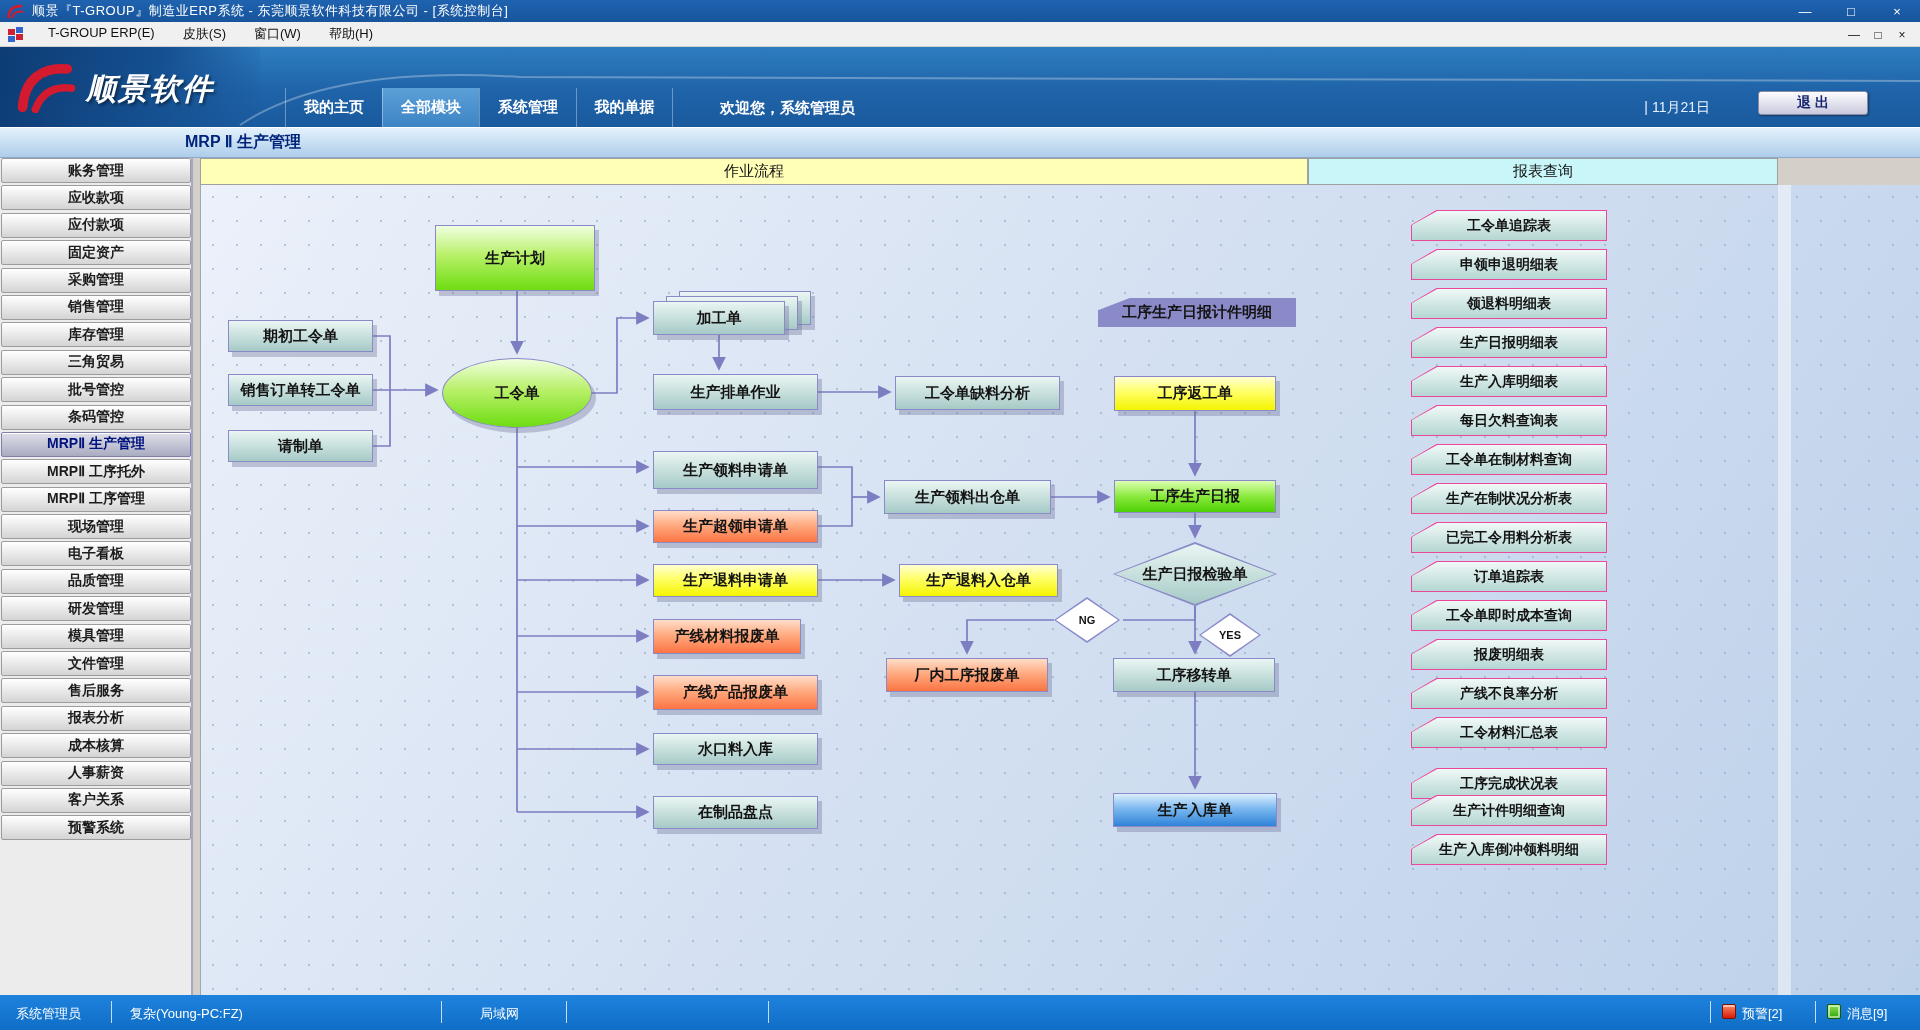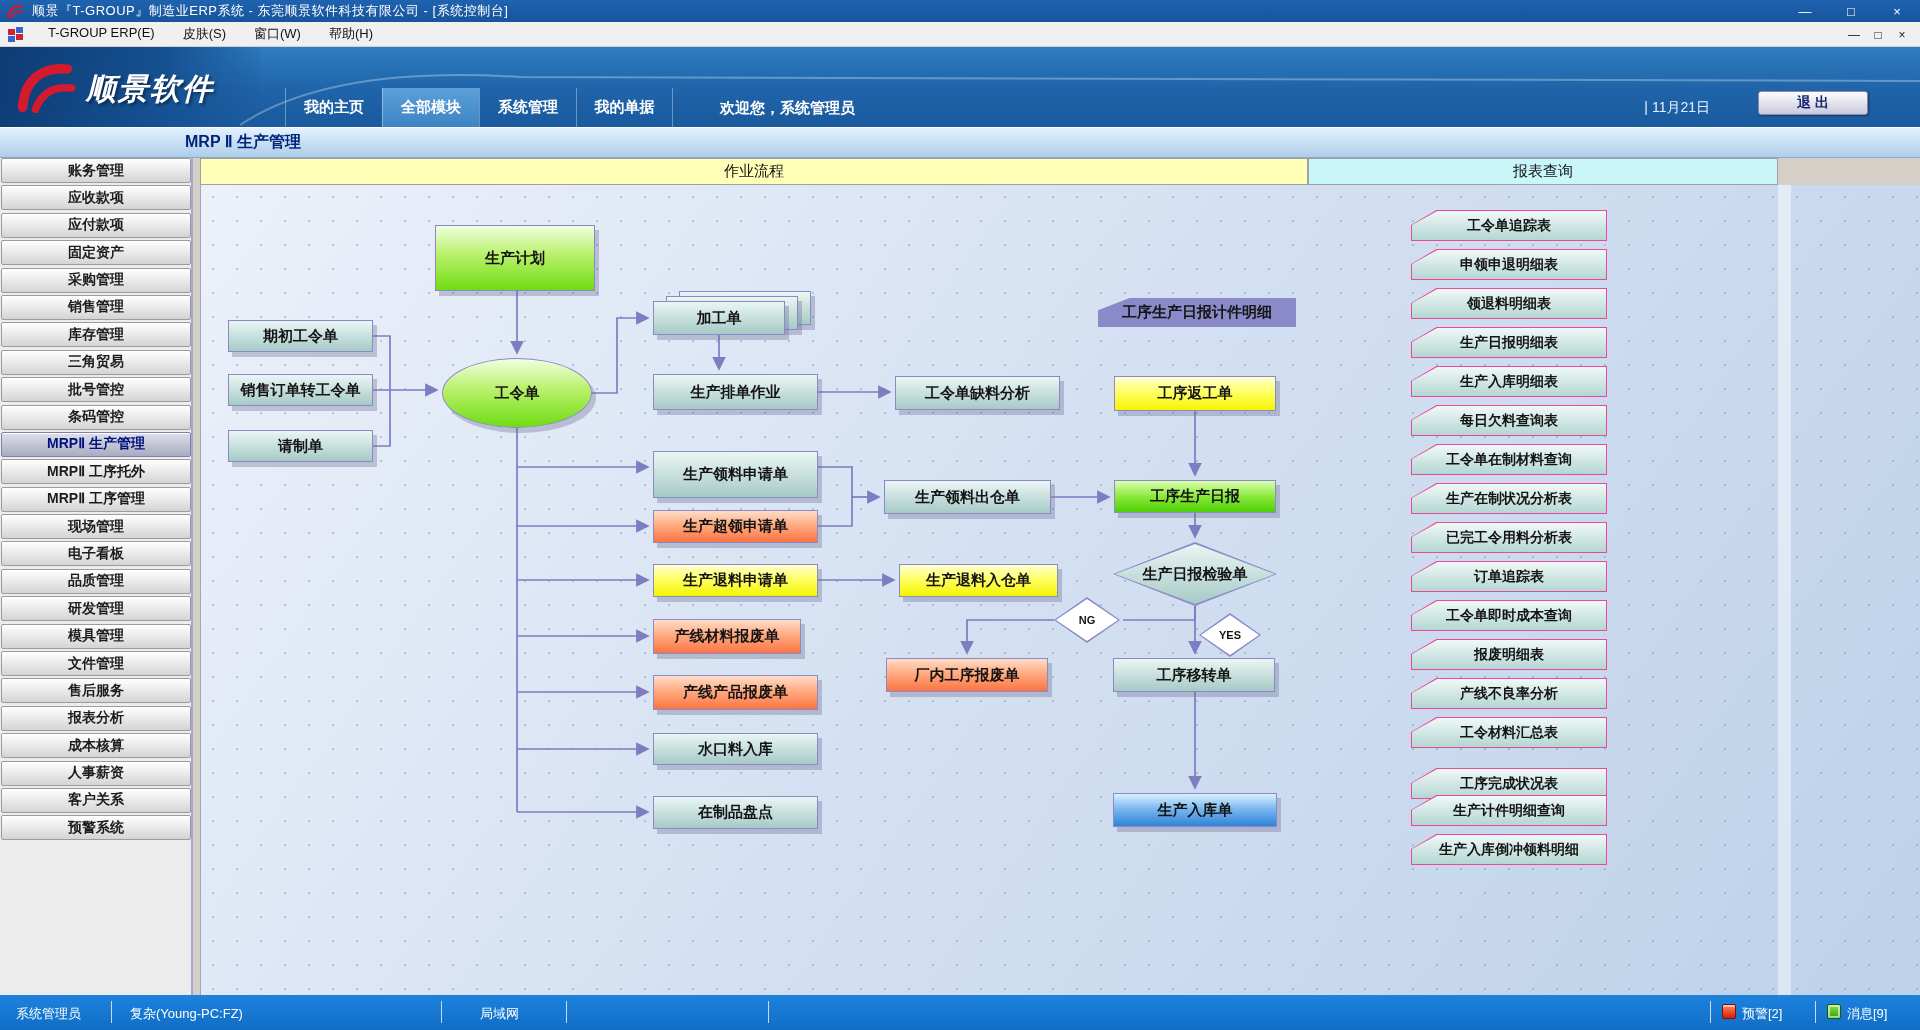--- a/index.html
+++ b/index.html
@@ -264,21 +264,21 @@
       <div class="flow-node st-teal" style="left: 28px; top: 219px; width: 145px; height: 32px; position: absolute;">销售订单转工令单</div>
       <div class="flow-node st-teal" style="left: 28px; top: 275px; width: 145px; height: 32px; position: absolute;">请制单</div>
       <div class="flow-node st-green ellipse" style="left: 242px; top: 203px; width: 150px; height: 70px; position: absolute;">工令单</div>
       <div style="position: absolute; left: 453px; top: 146px; width: 132px; height: 34px;">
         <div class="stack-layer" style="left: 26px; top: -10px; width: 132px; height: 34px;"></div>
         <div class="stack-layer" style="left: 13px; top: -5px; width: 132px; height: 34px;"></div>
         <div class="flow-node st-teal" style="left: 0px; top: 0px; width: 132px; height: 34px;">加工单</div>
       </div>
       <div class="flow-node st-teal" style="left: 453px; top: 219px; width: 165px; height: 36px; position: absolute;">生产排单作业</div>
       <div class="flow-node st-teal" style="left: 695px; top: 221px; width: 165px; height: 34px; position: absolute;">工令单缺料分析</div>
-      <div class="flow-node st-teal" style="left: 453px; top: 296px; width: 165px; height: 47px; position: absolute;">生产领料申请单</div>
+      <div class="flow-node st-teal" style="left: 453px; top: 296px; width: 165px; height: 38px; position: absolute;">生产领料申请单</div>
       <div class="flow-node st-salmon" style="left: 453px; top: 355px; width: 165px; height: 33px; position: absolute;">生产超领申请单</div>
       <div class="flow-node st-yellow" style="left: 453px; top: 409px; width: 165px; height: 33px; position: absolute;">生产退料申请单</div>
       <div class="flow-node st-salmon" style="left: 453px; top: 464px; width: 148px; height: 35px; position: absolute;">产线材料报废单</div>
       <div class="flow-node st-salmon" style="left: 453px; top: 520px; width: 165px; height: 35px; position: absolute;">产线产品报废单</div>
       <div class="flow-node st-teal" style="left: 453px; top: 578px; width: 165px; height: 32px; position: absolute;">水口料入库</div>
       <div class="flow-node st-teal" style="left: 453px; top: 641px; width: 165px; height: 33px; position: absolute;">在制品盘点</div>
       <div class="flow-node st-teal" style="left: 684px; top: 325px; width: 167px; height: 34px; position: absolute;">生产领料出仓单</div>
       <div class="flow-node st-yellow" style="left: 699px; top: 409px; width: 159px; height: 33px; position: absolute;">生产退料入仓单</div>
       <div class="flow-node st-salmon" style="left: 686px; top: 503px; width: 162px; height: 34px; position: absolute;">厂内工序报废单</div>
       <div class="clip-outer cut-corner" style="left: 898px; top: 143px; width: 198px; height: 29px; position: absolute;">

